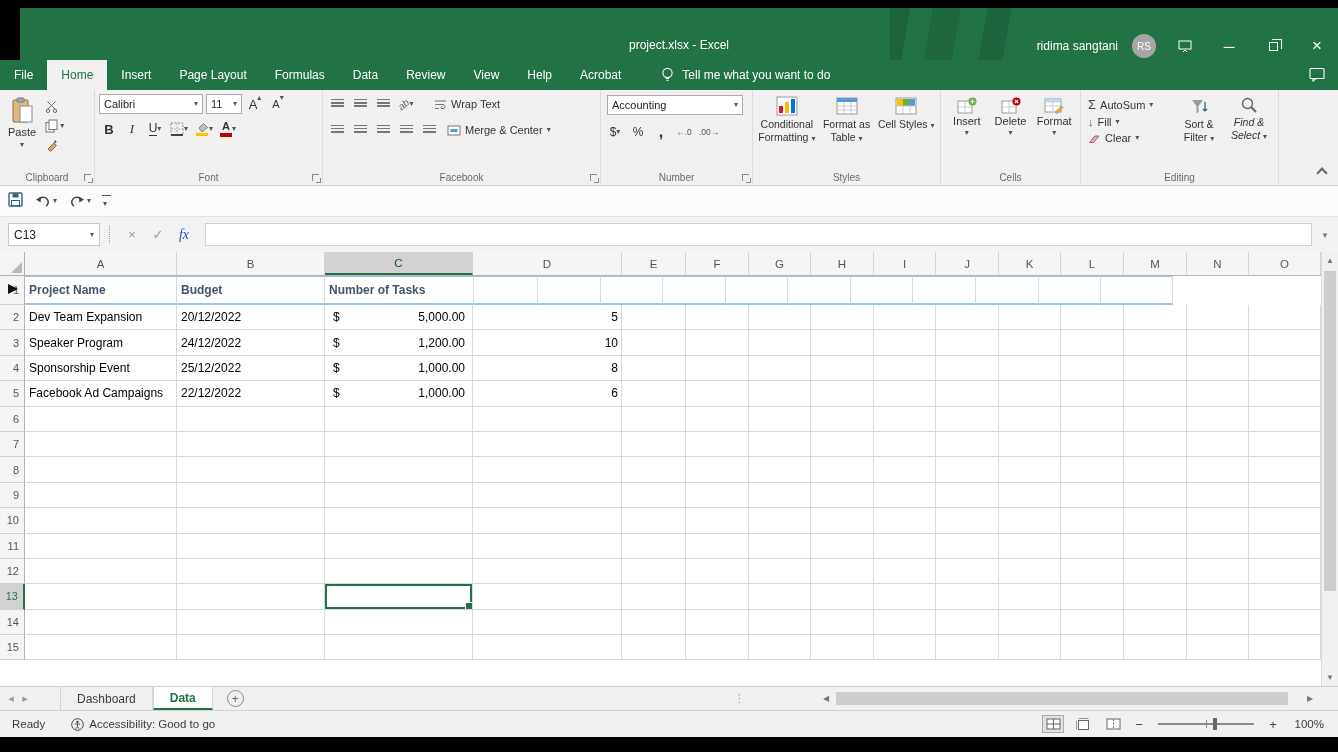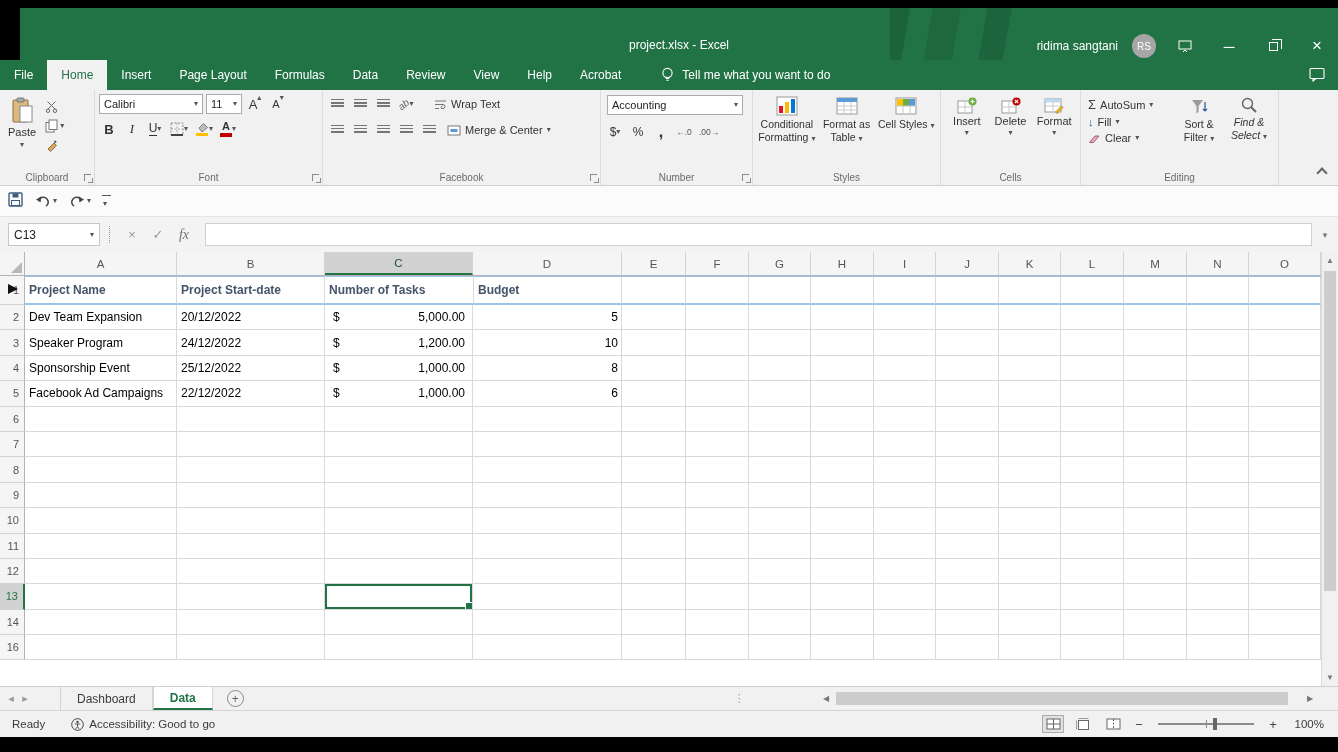--- a/index.html
+++ b/index.html
@@ -74,21 +74,21 @@
   
   .qat { position:absolute; top:186px; left:0; right:0; height:31px; background:#fbfbfb; border-bottom:1px solid #e3e3e3; display:flex; align-items:center; gap:12px; padding-left:8px; color:#444; }
   .qat-more { position:relative; font-size:8px; color:#555; padding-top:4px; }
   .qat-more::before { content:""; position:absolute; top:0; left:-1px; width:9px; height:1.5px; background:#555; }
 
   
   .fbar { position:absolute; top:217px; left:0; right:0; height:35px; background:#f3f3f3; display:flex; align-items:center; }
   .namebox { margin-left:8px; width:92px; height:23px; background:#fff; border:1px solid #c8c6c4; display:flex; align-items:center; justify-content:space-between; padding:0 5px; font-size:12px; color:#222; }
   .fbar-sep { width:0; height:17px; border-left:1px dotted #9a9a9a; margin:0 9px; }
   .fbar-ic { width:26px; text-align:center; color:#9a9a9a; font-size:13px; }
-  .fx { font-family:"Liberation Serif",serif; font-style:italic; color:#737373; font-size:14px; }
+  .fx { font-family:"Liberation Serif",serif; font-style:italic; color:#1d4ed8; font-size:14px; }
   .finput { flex:1; height:23px; background:#fff; border:1px solid #d0d0d0; margin:0 4px 0 8px; font-size:12px; padding:0 4px; color:#000; }
   .fexp { width:18px; text-align:center; color:#777; font-size:9px; margin-right:4px; }
 
   
   .sheet { position:absolute; top:252px; left:0; width:1321px; height:434px; background:#fff; overflow:hidden; font-size:12px; }
   .colheads { display:flex; height:24px; border-bottom:1px solid #b3b3b3; background:var(--hdr); }
   .corner { width:25px; height:100%; border-right:1px solid #b3b3b3; position:relative; background:var(--hdr); }
   .corner::after { content:""; position:absolute; right:2px; bottom:2px; border-left:11px solid transparent; border-bottom:11px solid #b8b8b8; }
   .colh { height:100%; display:flex; align-items:center; justify-content:center; color:#555; font-size:11.5px; border-right:1px solid #d4d4d4; }
   .colh.sel { background:#d2d2d2; border-bottom:2px solid var(--green); color:#1e4d33; }
@@ -531,23 +531,22 @@
         <div class="colh" style="width: 62px;">K</div>
         <div class="colh" style="width: 63px;">L</div>
         <div class="colh" style="width: 63px;">M</div>
         <div class="colh" style="width: 62px;">N</div>
         <div class="colh" style="width: 72px;">O</div>
       </div>
     <div id="gridRows">
         <div class="grow r1">
           <div class="rowh">1</div>
           <div class="cell" style="width: 152px;">Project Name</div>
-          <div class="cell" style="width: 148px;">Project Start-date</div>
+          <div class="cell" style="width: 148px;">Budget</div>
           <div class="cell" style="width: 149px;">Number of Tasks</div>
-          <div class="cell" style="width: 148px;">Budget</div>
           <div class="cell" style="width: 64px;"></div>
           <div class="cell" style="width: 63px;"></div>
           <div class="cell" style="width: 62px;"></div>
           <div class="cell" style="width: 63px;"></div>
           <div class="cell" style="width: 62px;"></div>
           <div class="cell" style="width: 63px;"></div>
           <div class="cell" style="width: 62px;"></div>
           <div class="cell" style="width: 63px;"></div>
           <div class="cell" style="width: 63px;"></div>
           <div class="cell" style="width: 62px;"></div>
@@ -793,21 +792,21 @@
           <div class="cell" style="width: 63px;"></div>
           <div class="cell" style="width: 62px;"></div>
           <div class="cell" style="width: 63px;"></div>
           <div class="cell" style="width: 62px;"></div>
           <div class="cell" style="width: 63px;"></div>
           <div class="cell" style="width: 63px;"></div>
           <div class="cell" style="width: 62px;"></div>
           <div class="cell" style="width: 72px;"></div>
         </div>
         <div class="grow">
-          <div class="rowh">16</div>
+          <div class="rowh">15</div>
           <div class="cell" style="width: 152px;"></div>
           <div class="cell" style="width: 148px;"></div>
           <div class="cell" style="width: 148px;"></div>
           <div class="cell" style="width: 149px;"></div>
           <div class="cell" style="width: 64px;"></div>
           <div class="cell" style="width: 63px;"></div>
           <div class="cell" style="width: 62px;"></div>
           <div class="cell" style="width: 63px;"></div>
           <div class="cell" style="width: 62px;"></div>
           <div class="cell" style="width: 63px;"></div>

